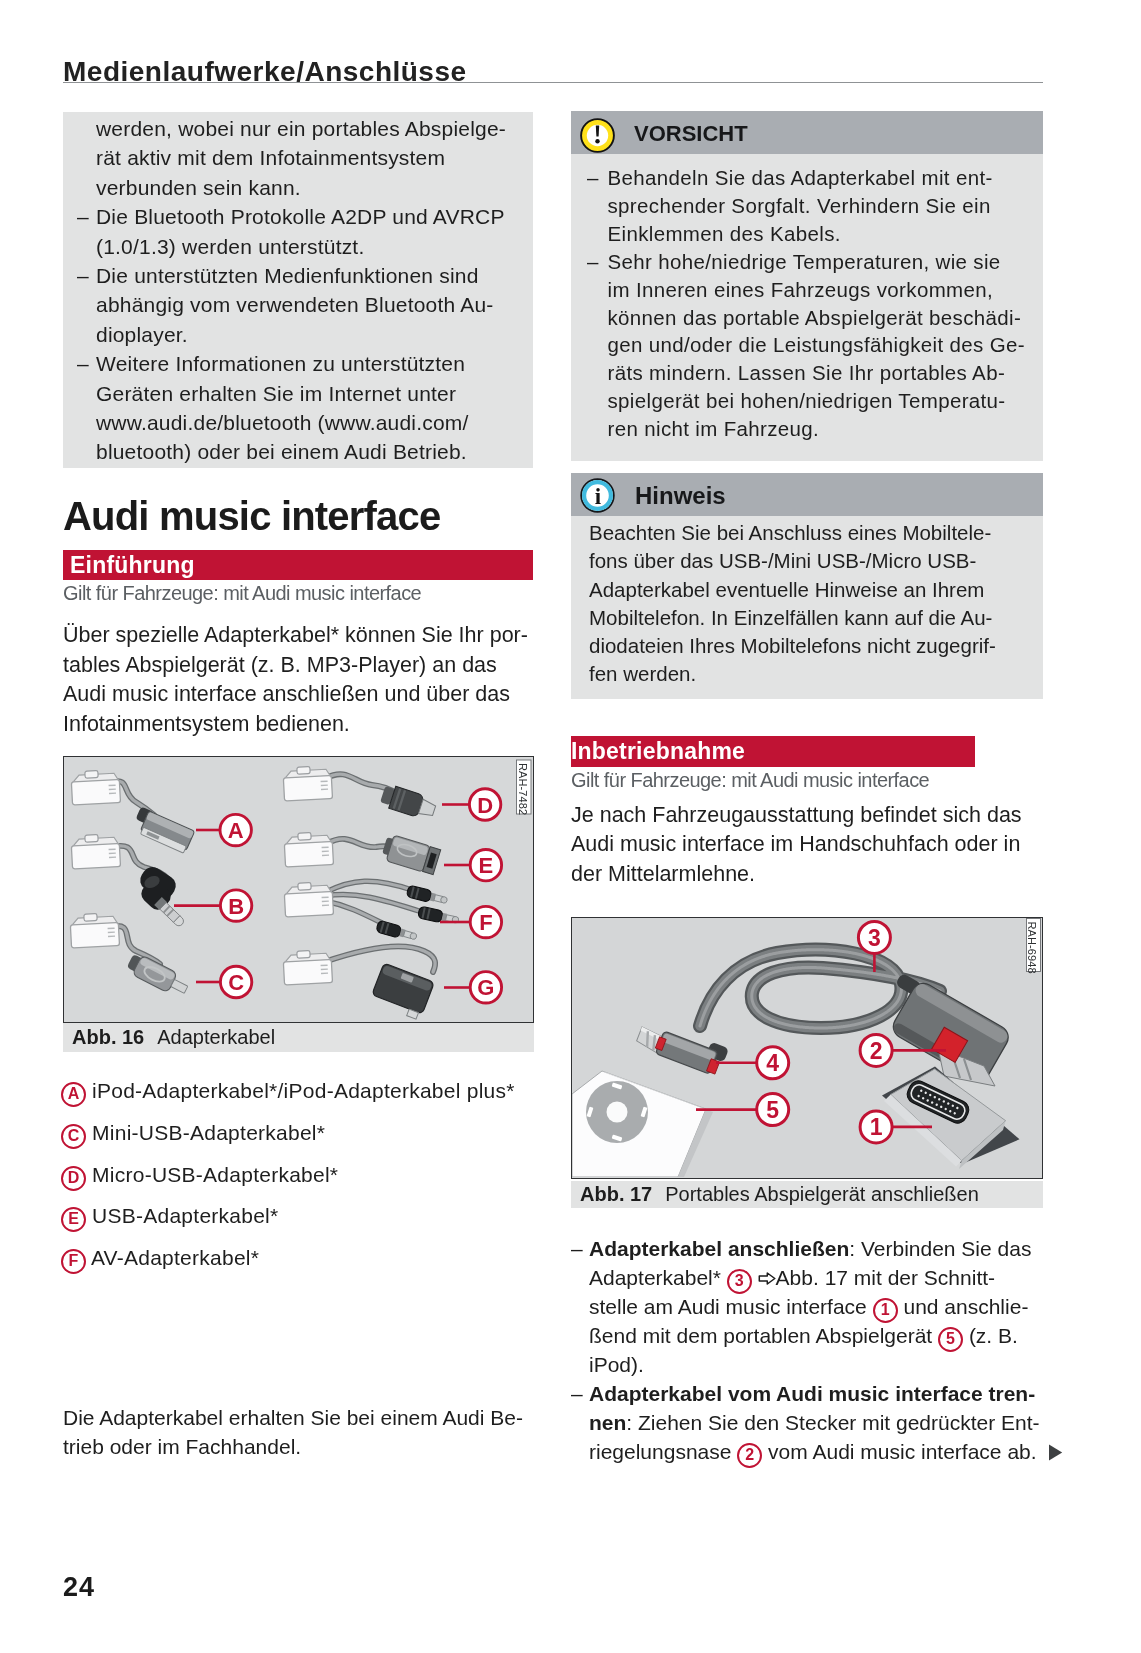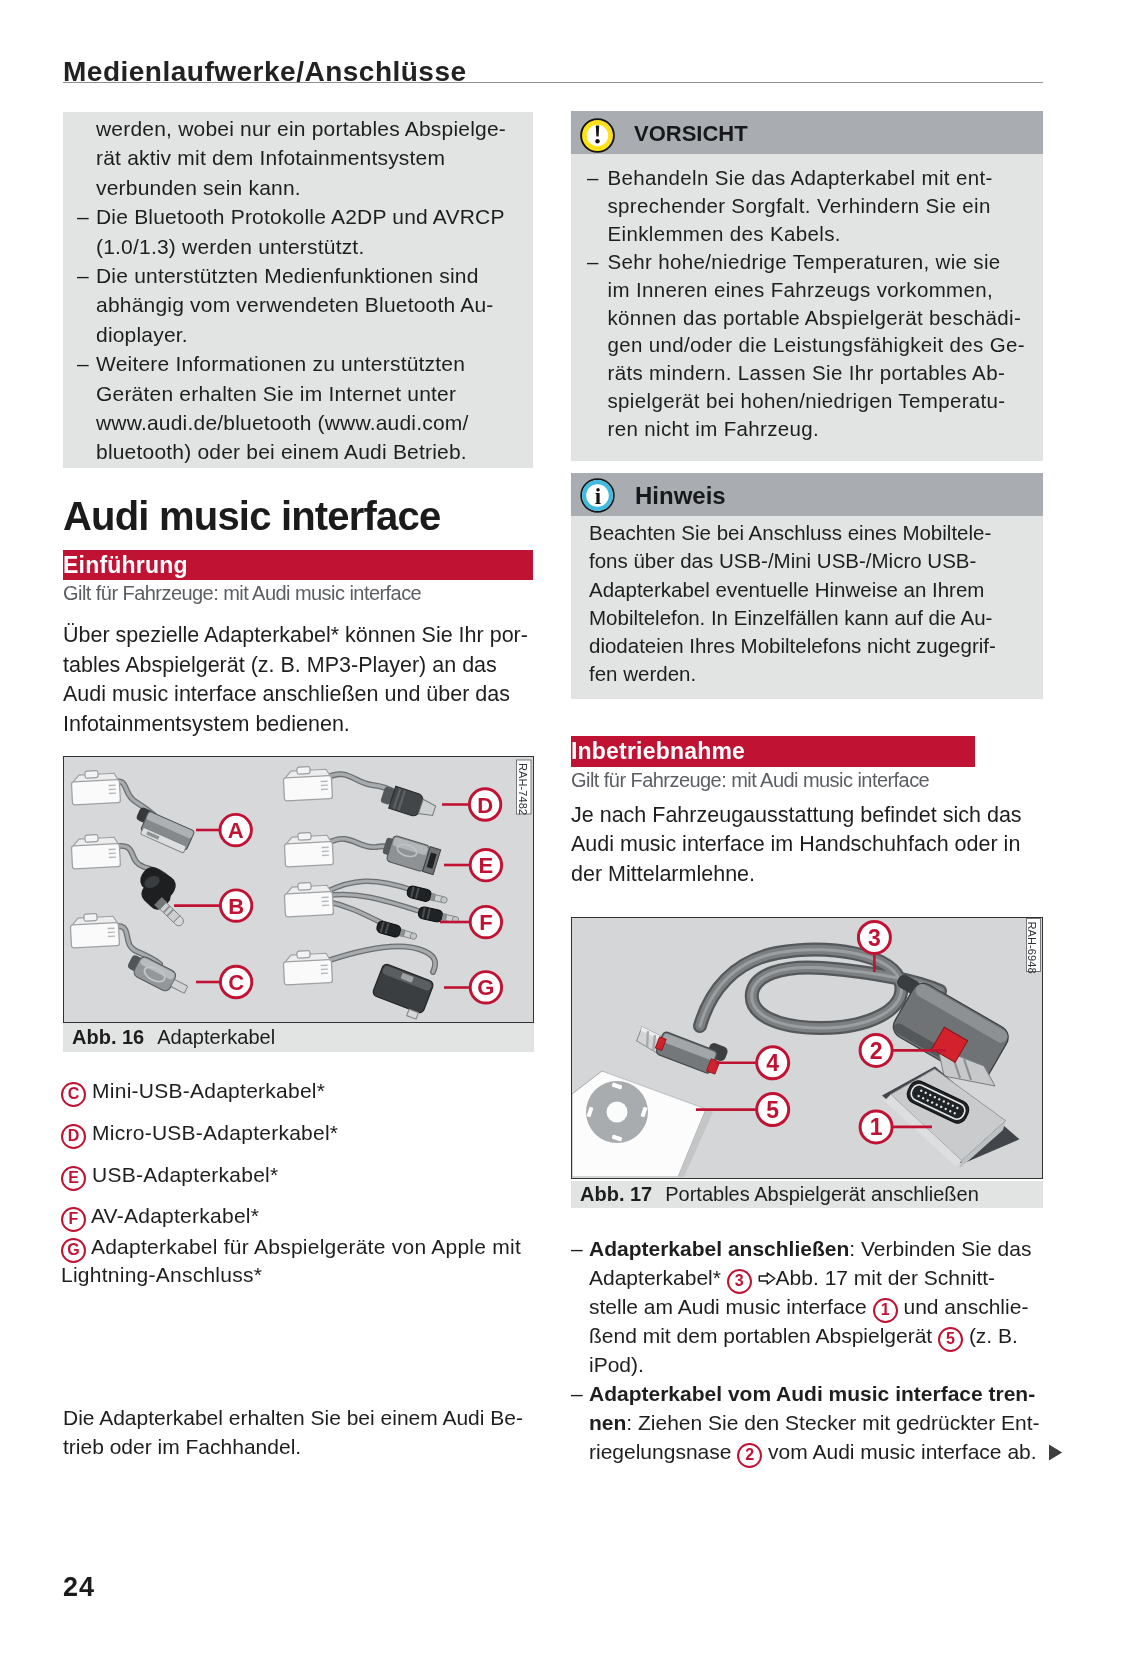--- a/index.html
+++ b/index.html
@@ -24,21 +24,21 @@
 
 <div class="abs gb t21" style="left:63px;top:112px;width:470px;height:356px;padding:2px 8px 0 14px;letter-spacing:0.2px">
 <div class="dl">werden, wobei nur ein portables Abspielge-<br>rät aktiv mit dem Infotainmentsystem<br>verbunden sein kann.</div>
 <div class="dl"><span class="d">–</span>Die Bluetooth Protokolle A2DP und AVRCP<br>(1.0/1.3) werden unterstützt.</div>
 <div class="dl"><span class="d">–</span>Die unterstützten Medienfunktionen sind<br>abhängig vom verwendeten Bluetooth Au-<br>dioplayer.</div>
 <div class="dl"><span class="d">–</span>Weitere Informationen zu unterstützten<br>Geräten erhalten Sie im Internet unter<br>www.audi.de/bluetooth (www.audi.com/<br>bluetooth) oder bei einem Audi Betrieb.</div>
 </div>
 
 <div class="abs b" style="left:63px;top:496px;font-size:40px;letter-spacing:-0.8px;color:#1b1b1b;line-height:40px">Audi music interface</div>
 
-<div class="abs rbar" style="left:63px;top:550px;width:470px;height:30px;padding-left:0">Einführung</div>
+<div class="abs rbar" style="left:63px;top:550px;width:470px;height:30px;padding-left:7px">Einführung</div>
 <div class="abs gilt" style="left:63px;top:581px;line-height:24px">Gilt für Fahrzeuge: mit Audi music interface</div>
 
 <div class="abs it" style="left:63px;top:621px;font-size:21.5px;line-height:29.6px;width:480px">Über spezielle Adapterkabel* können Sie Ihr por-<br>tables Abspielgerät (z.&nbsp;B. MP3-Player) an das<br>Audi music interface anschließen und über das<br>Infotainmentsystem bedienen.</div>
 
 <div class="abs" id="fig16" style="left:63px;top:756px;width:471px;height:267px;border:1.5px solid #303234;background:#d6d8d9"><svg width="468" height="263" viewBox="0 0 468 263">
 <rect x="0" y="0" width="468" height="263" fill="#d6d8d9"></rect>
 <defs>
 <g id="ami">
 <polygon points="1.5,7.5 8,0.5 43,0.5 47,7.5" fill="#ededee" stroke="#9fa2a4" stroke-width="1.2"></polygon>
 <rect x="14" y="-3" width="13" height="7" rx="2" fill="#f4f4f5" stroke="#9a9da0" stroke-width="1.2"></rect>
@@ -165,25 +165,25 @@
 <text x="421.9" y="116">E</text>
 <text x="421.9" y="173">F</text>
 <text x="421.9" y="238">G</text>
 </g>
 <rect x="452.5" y="3" width="14.5" height="54" fill="#fff" stroke="#6a6d70" stroke-width="0.9"></rect>
 <text transform="translate(454.5,6) rotate(90)" font-family="Liberation Sans" font-size="11" fill="#2e3133" letter-spacing="0.1">RAH-7482</text>
 </svg></div>
 <div class="abs cap" style="left:63px;top:1023px;width:471px;height:29px;padding-left:9px"><span class="b">Abb. 16</span><span class="capsp"></span>Adapterkabel</div>
 
 <div class="abs" id="aglist" style="left:61px;top:1077px;width:486px;font-size:21px;line-height:28px;letter-spacing:0.25px">
+<div style="margin-bottom:13.8px"><span class="cir">A</span> iPod-Adapterkabel*/iPod-Adapterkabel plus*</div>
 <div style="margin-bottom:13.8px"><span class="cir">C</span> Mini-USB-Adapterkabel*</div>
 <div style="margin-bottom:13.8px"><span class="cir">D</span> Micro-USB-Adapterkabel*</div>
 <div style="margin-bottom:13.8px"><span class="cir">E</span> USB-Adapterkabel*</div>
 <div style="margin-bottom:3px"><span class="cir">F</span> AV-Adapterkabel*</div>
-<div style="margin-bottom:0"><span class="cir">G</span> Adapterkabel für Abspielgeräte von Apple mit<br>Lightning-Anschluss*</div>
 </div>
 
 <div class="abs t21" style="left:63px;top:1403px;width:480px">Die Adapterkabel erhalten Sie bei einem Audi Be-<br>trieb oder im Fachhandel.</div>
 
 <div class="abs b" style="left:63px;top:1572px;font-size:27px;line-height:30px;letter-spacing:1px;color:#1b1b1b">24</div>
 
 <div class="abs tbar" style="left:571px;top:111px;width:472px;height:43px"></div>
 <div class="abs" id="warnicon" style="left:580px;top:118px;width:35px;height:35px"><svg width="35" height="35" viewBox="0 0 35 35">
       <circle cx="17.5" cy="17.5" r="16.4" fill="#ffe11a" stroke="#131313" stroke-width="1.9"></circle>
       <circle cx="17.5" cy="17.5" r="10.7" fill="#fff"></circle>

